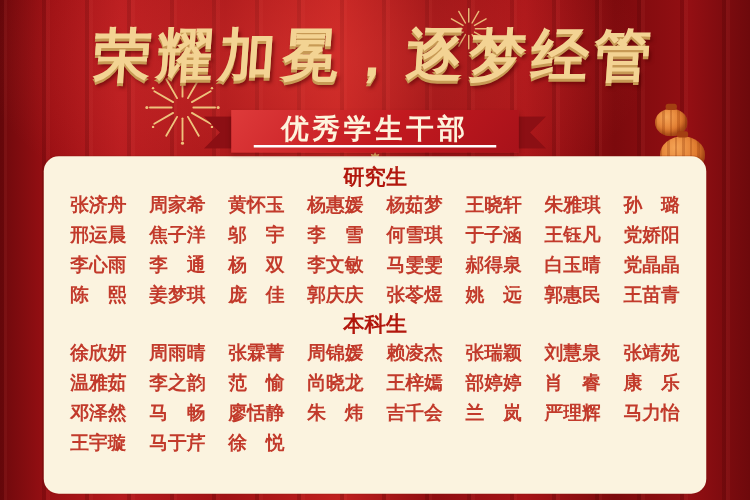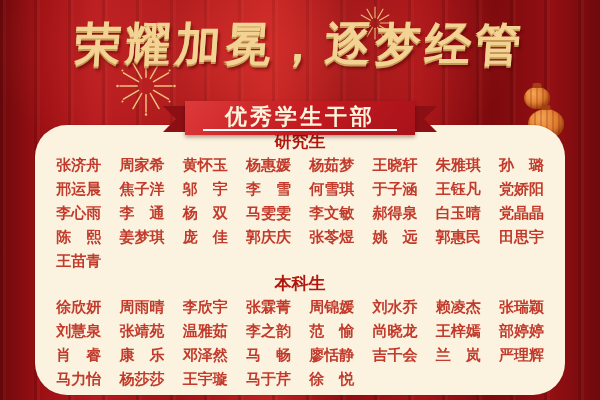--- a/index.html
+++ b/index.html
@@ -22,21 +22,21 @@
     font-size:46px; letter-spacing:4px; margin:0;
     color:#f3d393;
     text-shadow:0 2px 0 #c79a55, 2px 4px 3px rgba(80,0,0,.55);
     transform:skewX(-4deg);
   }
   
   .firework{position:absolute;}
   .fw-large{left:115px; top:55px; width:62px; height:62px;}
   .fw-small{left:356px; top:4px; width:38px; height:38px; opacity:.95;}
   
-  .ribbon{position:absolute; left:50%; top:101px; transform:translateX(-50%); width:230px; height:34px; z-index:3;}
+  .ribbon{position:absolute; left:50%; top:88px; transform:translateX(-50%); width:230px; height:34px; z-index:3;}
   .ribbon .tail{position:absolute; top:5px; width:34px; height:26px; background:#8c0f14;}
   .ribbon .tail.left{left:-22px; clip-path:polygon(0 0,100% 0,100% 100%,0 100%,38% 50%);}
   .ribbon .tail.right{right:-22px; clip-path:polygon(0 0,100% 0,62% 50%,100% 100%,0 100%);}
   .ribbon .body{
     position:absolute; inset:0; background:linear-gradient(130deg,#de3a3a 0%,#c2191f 55%,#a8121a 100%);
     display:flex; align-items:center; justify-content:center;
     box-shadow:0 2px 4px rgba(70,0,0,.4);
   }
   .ribbon .label{
     font-family:"DejaVu Serif", serif; font-weight:bold; font-size:22px;
@@ -58,21 +58,21 @@
   }
   .lantern::before{
     content:""; position:absolute; top:-4px; left:50%; transform:translateX(-50%);
     width:9px; height:5px; background:#a33f12; border-radius:2px;
   }
   .lantern.small{left:524px; top:87px; width:26px; height:22px;}
   .lantern.big{left:528px; top:109px; width:36px; height:30px;}
   
   .panel{
     position:absolute; left:35px; right:35px; top:125px; bottom:5px;
-    background:#fbf3df; border-radius:32px; z-index:2;
+    background:#fbf3df; border-radius:12px; z-index:2;
     box-shadow:0 0 0 1px rgba(120,20,10,.15);
     padding:6px 12px 4px; box-sizing:border-box;
   }
   .section-title{
     text-align:center; font-size:17px; font-weight:bold; color:#b2170d;
     height:22px; line-height:22px;
   }
   .name-grid{display:grid; grid-template-columns:repeat(8,1fr);}
   .name{
     text-align:center; font-size:15px; font-weight:bold; color:#c23a2b;
@@ -160,65 +160,62 @@
           <span class="name">焦子洋</span>
           <span class="name">邬　宇</span>
           <span class="name">李　雪</span>
           <span class="name">何雪琪</span>
           <span class="name">于子涵</span>
           <span class="name">王钰凡</span>
           <span class="name">党娇阳</span>
           <span class="name">李心雨</span>
           <span class="name">李　通</span>
           <span class="name">杨　双</span>
+          <span class="name">李文敏</span>
           <span class="name">马雯雯</span>
-          <span class="name">李文敏</span>
           <span class="name">郝得泉</span>
           <span class="name">白玉晴</span>
           <span class="name">党晶晶</span>
           <span class="name">陈　熙</span>
           <span class="name">姜梦琪</span>
           <span class="name">庞　佳</span>
           <span class="name">郭庆庆</span>
           <span class="name">张苓煜</span>
           <span class="name">姚　远</span>
           <span class="name">郭惠民</span>
-          <span class="name">田思宇</span>
           <span class="name">王苗青</span>
         </div>
     </div>
     <div class="section">
       <div class="section-title">本科生</div>
       <div class="name-grid">
           <span class="name">徐欣妍</span>
           <span class="name">周雨晴</span>
-          <span class="name">李欣宇</span>
           <span class="name">张霖菁</span>
           <span class="name">周锦媛</span>
-          <span class="name">刘水乔</span>
           <span class="name">赖凌杰</span>
           <span class="name">张瑞颖</span>
           <span class="name">刘慧泉</span>
           <span class="name">张靖苑</span>
           <span class="name">温雅茹</span>
           <span class="name">李之韵</span>
           <span class="name">范　愉</span>
           <span class="name">尚晓龙</span>
           <span class="name">王梓嫣</span>
           <span class="name">部婷婷</span>
           <span class="name">肖　睿</span>
           <span class="name">康　乐</span>
           <span class="name">邓泽然</span>
           <span class="name">马　畅</span>
           <span class="name">廖恬静</span>
+          <span class="name">朱　炜</span>
           <span class="name">吉千会</span>
           <span class="name">兰　岚</span>
           <span class="name">严理辉</span>
           <span class="name">马力怡</span>
-          <span class="name">杨莎莎</span>
           <span class="name">王宇璇</span>
           <span class="name">马于芹</span>
           <span class="name">徐　悦</span>
         </div>
     </div>
   </div>
 
 </div>
 
 </body></html>

